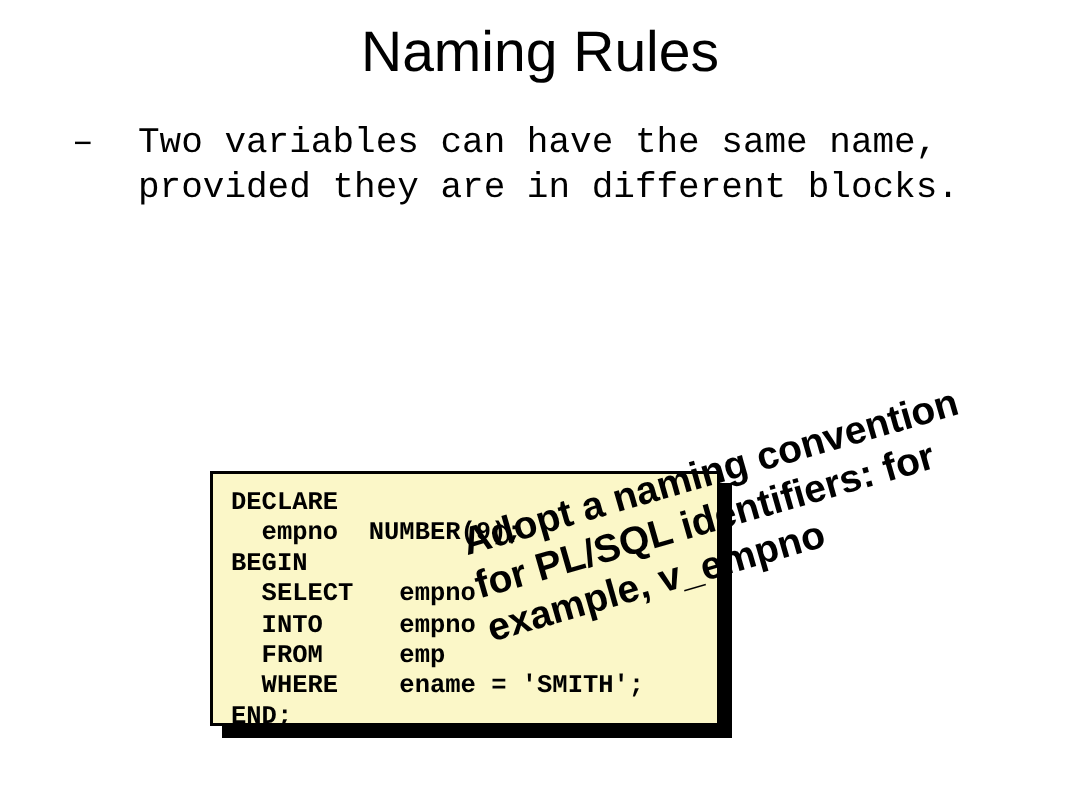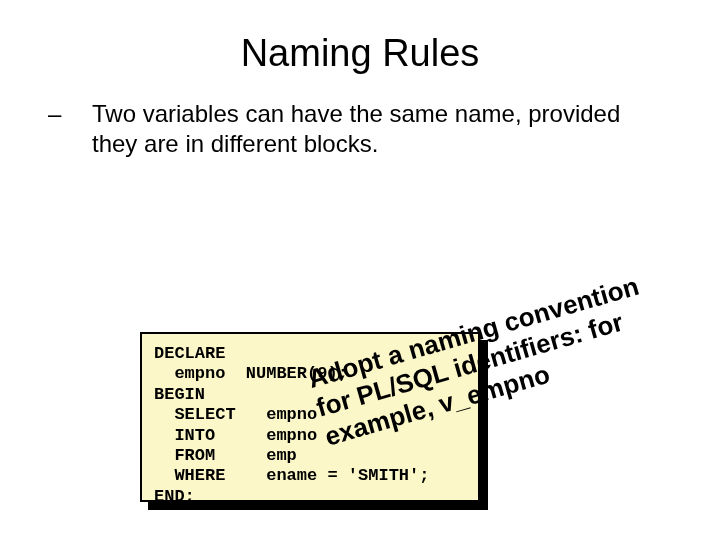--- a/index.html
+++ b/index.html
@@ -15,27 +15,28 @@
   }
   .slide {
     width: 720px;
     height: 540px;
     position: relative;
   }
   .title {
     text-align: center;
     font-size: 38px;
     font-weight: normal;
-    margin-top: 32px;
+    margin-top: 14px;
     margin-bottom: 24px;
   }
   .bullets {
     margin: 0 70px 0 70px;
     font-size: 24px;
     line-height: 1.25;
+    font-family: Liberation Mono, monospace;
   }
   .bullet {
     text-indent: -22px;
     padding-left: 22px;
     margin-bottom: 4px;
   }
   .dash {
     display: inline-block;
     width: 22px;
   }

